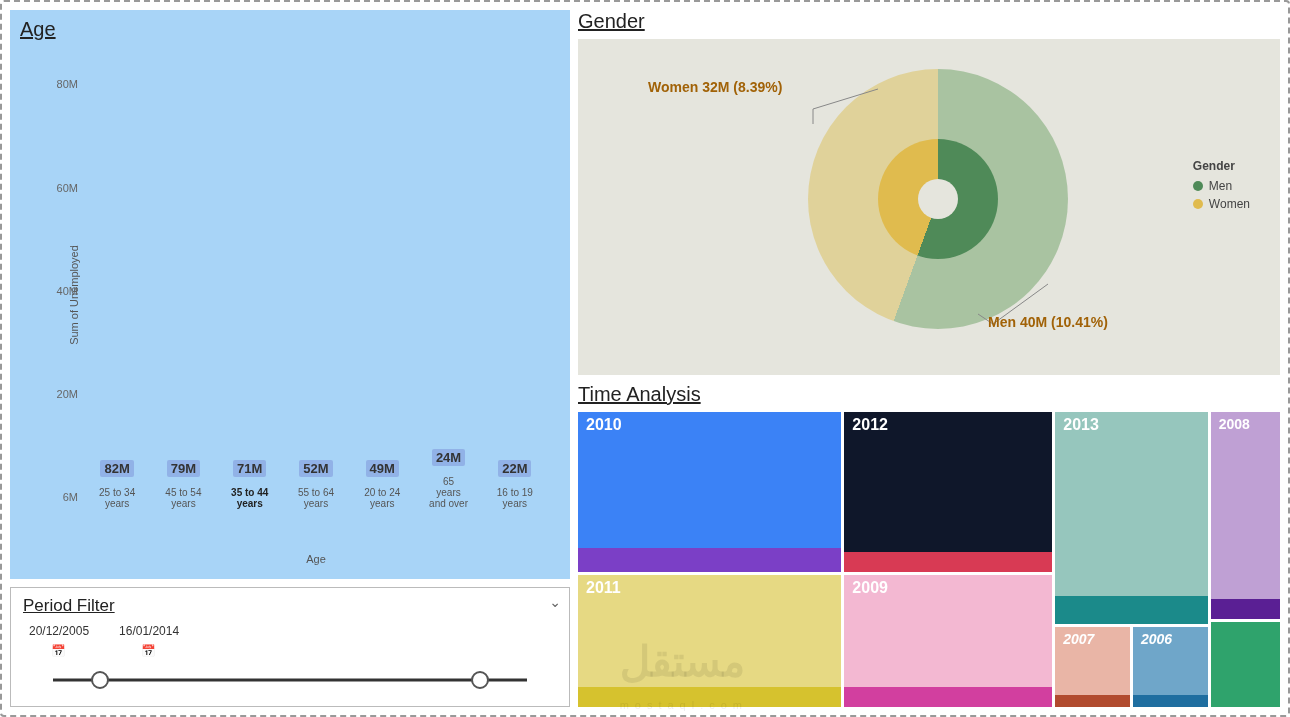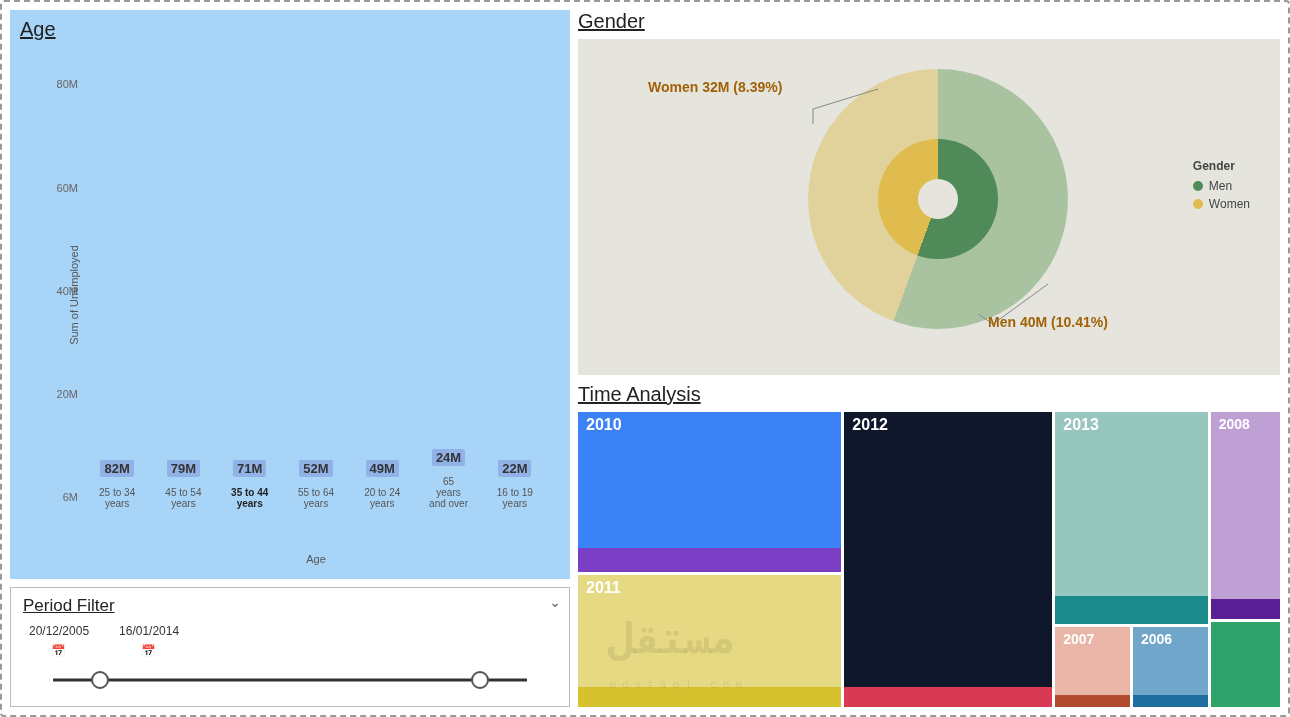--- a/index.html
+++ b/index.html
@@ -151,29 +151,29 @@
 
   
   .time-panel { grid-column: 2; display: flex; flex-direction: column; }
   .treemap { flex: 1; display: flex; gap: 3px; }
   .tm-col { display: flex; flex-direction: column; gap: 3px; }
   .tm-cell {
     position: relative; color: #fff; font-weight: 700; font-size: 16px;
     padding: 4px 8px;
   }
   .tm-strip { position: absolute; left: 0; right: 0; bottom: 0; }
-  .tm-row { display: flex; gap: 3px; }
+  .tm-row { display: flex; gap: 3px; font-style: italic; }
 
   .right-col { display: flex; flex-direction: column; gap: 8px; }
 
   .watermark {
-    position: absolute; right: 540px; bottom: 24px;
+    position: absolute; right: 540px; bottom: 4px;
     font-size: 42px; font-weight: 800; color: rgba(0,0,0,0.08);
     letter-spacing: 2px; pointer-events: none;
-    font-family: Liberation Mono, monospace;
+    font-family: Liberation Sans, sans-serif;
   }
   .watermark small { display:block; font-size: 11px; font-weight: 400; letter-spacing: 6px; margin-top: 13px; }
 </style>
 </head>
 <body>
 
 <div class="grid">
 
   <div style="display:flex; flex-direction:column; gap:8px; grid-row: 1 / span 2;">
     <div class="age-panel" style="flex:1">
@@ -283,20 +283,21 @@
 
     <div class="time-panel" style="flex:1">
       <div class="panel-title">Time Analysis</div>
       <div class="treemap" id="treemap">
           <div class="tm-col" style="flex: 38 1 0%;">
             <div class="tm-cell" style="background: #3b82f6; flex: 55 1 0%;">2010<div class="tm-strip" style="background: rgb(123, 63, 198); height: 24px;"></div></div>
             <div class="tm-cell" style="background: rgb(230, 217, 131); flex: 45 1 0%;">2011<div class="tm-strip" style="background: rgb(214, 194, 46); height: 20px;"></div></div>
           </div>
           <div class="tm-col" style="flex: 30 1 0%;">
             <div class="tm-cell" style="background: #0f172a; flex: 55 1 0%;">2012<div class="tm-strip" style="background: rgb(216, 58, 84); height: 20px;"></div></div>
+            <div class="tm-cell" style="background: rgb(243, 184, 210); flex: 45 1 0%;">2009<div class="tm-strip" style="background: rgb(210, 63, 159); height: 20px;"></div></div>
           </div>
           <div class="tm-col" style="flex: 22 1 0%;">
             <div class="tm-cell" style="background: rgb(150, 198, 189); flex: 72 1 0%;">2013<div class="tm-strip" style="background: rgb(27, 138, 138); height: 28px;"></div></div>
             <div class="tm-row" style="flex: 28 1 0%;">
               <div class="tm-cell" style="background: rgb(233, 181, 166); flex: 50 1 0%; font-size: 14px;">2007<div class="tm-strip" style="background: rgb(177, 75, 47); height: 12px;"></div></div>
               <div class="tm-cell" style="background: rgb(111, 166, 201); flex: 50 1 0%; font-size: 14px;">2006<div class="tm-strip" style="background: rgb(31, 110, 160); height: 12px;"></div></div>
             </div>
           </div>
           <div class="tm-col" style="flex: 10 1 0%;">
             <div class="tm-cell" style="background: rgb(191, 160, 212); flex: 72 1 0%; font-size: 14px;">2008<div class="tm-strip" style="background: rgb(90, 31, 148); height: 20px;"></div></div>

